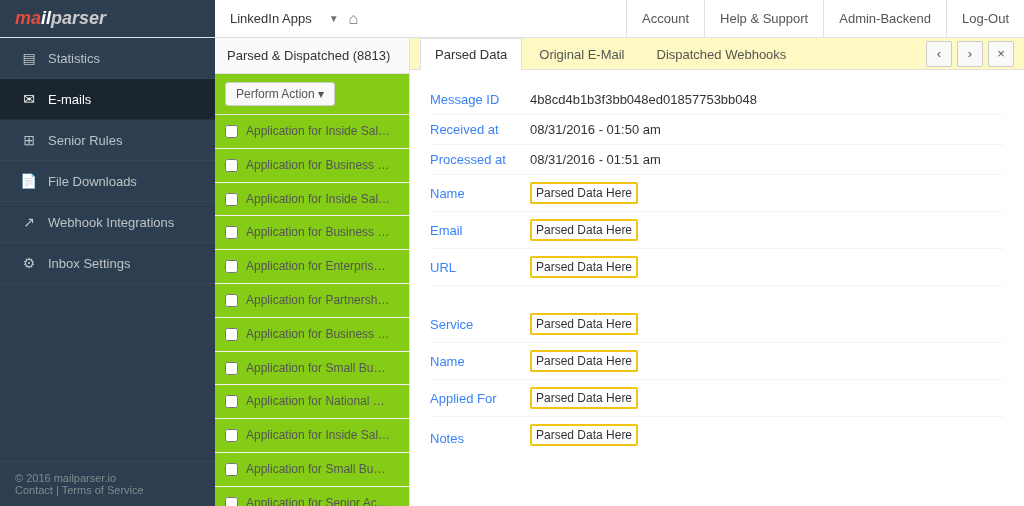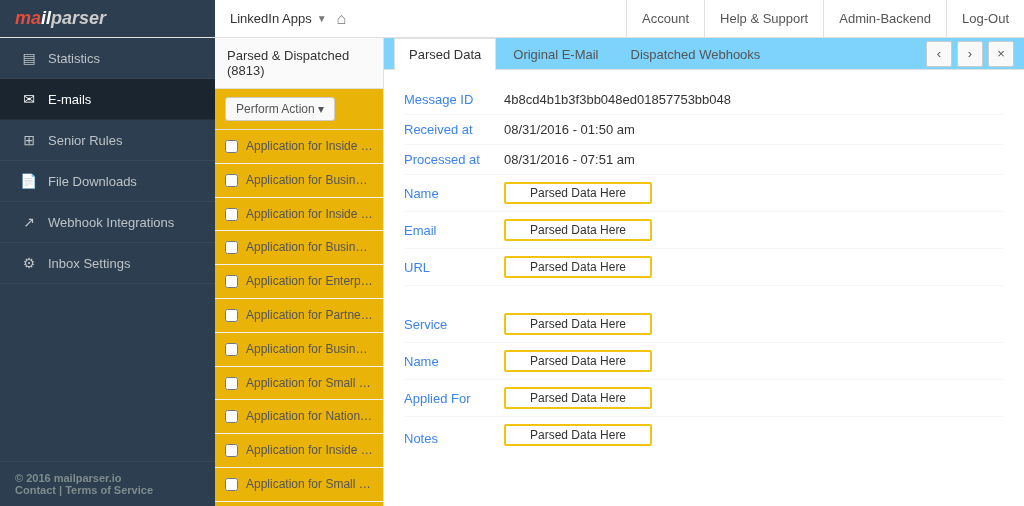--- a/index.html
+++ b/index.html
@@ -9,83 +9,83 @@
     .top-nav {
       display: flex; align-items: center; background: #fff; border-bottom: 1px solid #e0e0e0;
       height: 38px; flex-shrink: 0;
     }
     .logo-area {
       width: 215px; padding: 0 15px; display: flex; align-items: center; background: #2c3e50; height: 100%;
     }
     .logo-text { color: #fff; font-size: 18px; font-weight: bold; }
     .logo-text span { color: #e74c3c; font-style: italic; }
     .nav-center { display: flex; align-items: center; flex: 1; padding: 0 15px; }
-    .nav-dropdown { display: flex; align-items: center; gap: 5px; }
+    .nav-dropdown { display: flex; align-items: center; gap: 17px; }
     .nav-arrow { font-size: 10px; color: #777; }
     .home-icon { font-size: 16px; color: #777; margin-left: 10px; cursor: pointer; }
     .nav-right { display: flex; align-items: center; }
     .nav-right-item {
       padding: 0 15px; height: 38px; display: flex; align-items: center;
       color: #555; font-size: 13px; border-left: 1px solid #e0e0e0; cursor: pointer;
     }
 
     
     .main-layout { display: flex; flex: 1; overflow: hidden; }
 
     
     .sidebar { width: 215px; background: #2c3e50; flex-shrink: 0; display: flex; flex-direction: column; }
     .sidebar-item {
       display: flex; align-items: center; gap: 10px; padding: 12px 20px;
       color: #bdc3c7; cursor: pointer; font-size: 13px; border-bottom: 1px solid rgba(255,255,255,0.05);
     }
     .sidebar-item.active { background: #1a252f; color: #fff; }
     .sidebar-icon { font-size: 14px; width: 18px; text-align: center; }
-    .sidebar-footer { margin-top: auto; padding: 10px 15px; color: #7f8c8d; font-size: 11px; border-top: 1px solid rgba(255,255,255,0.05); font-weight: bold; }
+    .sidebar-footer { margin-top: auto; padding: 10px 15px; color: #7f8c8d; font-size: 11px; border-top: 1px solid rgba(255,255,255,0.05); }
     .sidebar-footer a { color: #7f8c8d; text-decoration: none; }
 
     
     .content-area { flex: 1; display: flex; overflow: hidden; background: #fff; }
 
     
-    .email-list-panel { width: 169px; flex-shrink: 0; border-right: 1px solid #e0e0e0; display: flex; flex-direction: column; background: #eab308; }
+    .email-list-panel { width: 195px; flex-shrink: 0; border-right: 1px solid #e0e0e0; display: flex; flex-direction: column; background: #84cc16; }
     .email-list-header { padding: 10px 12px; border-bottom: 1px solid #e0e0e0; font-size: 13px; color: #333; font-weight: 500; background: #fafafa; }
     .email-list-toolbar { padding: 8px 10px; border-bottom: 1px solid #e0e0e0; }
     .perform-action-btn {
       display: flex; align-items: center; gap: 5px; padding: 4px 10px;
       border: 1px solid #ccc; background: #f9f9f9; color: #555; font-size: 12px;
       cursor: pointer; border-radius: 3px;
     }
     .email-list { flex: 1; overflow-y: auto; }
     .email-item { display: flex; align-items: flex-start; padding: 8px 10px; border-bottom: 1px solid #f0f0f0; gap: 8px; cursor: pointer; }
     .email-item input[type="checkbox"] { margin-top: 2px; flex-shrink: 0; }
     .email-item-text { font-size: 12px; color: #555; line-height: 1.4; overflow: hidden; text-overflow: ellipsis; white-space: nowrap; max-width: 145px; }
 
     
     .detail-panel { flex: 1; display: flex; flex-direction: column; overflow: hidden; }
-    .detail-tabs { display: flex; align-items: center; border-bottom: 1px solid #e0e0e0; background: #7dd3fc; padding: 0 10px; flex-shrink: 0; gap: 2px; }
+    .detail-tabs { display: flex; align-items: center; border-bottom: 1px solid #e0e0e0; background: #fef9c3; padding: 0 10px; flex-shrink: 0; gap: 2px; }
     .detail-tab {
       padding: 8px 14px; font-size: 13px; cursor: pointer; color: #555;
       border: 1px solid transparent; border-bottom: none; margin-bottom: -1px;
     }
     .detail-tab.active {
       background: #fff; border-color: #e0e0e0; border-bottom-color: #fff; color: #333; font-weight: 500;
     }
     .tab-nav-btns { margin-left: auto; display: flex; align-items: center; gap: 5px; }
     .tab-nav-btn {
       width: 26px; height: 26px; display: flex; align-items: center; justify-content: center;
       border: 1px solid #ccc; background: #f9f9f9; color: #555; cursor: pointer; border-radius: 2px; font-size: 13px;
     }
     .detail-content { flex: 1; overflow-y: auto; padding: 15px 20px; }
     .detail-row { display: flex; align-items: center; padding: 7px 0; border-bottom: 1px solid #f5f5f5; }
     .detail-row:last-child { border-bottom: none; align-items: flex-end; }
     .detail-label { width: 100px; font-size: 13px; color: #3b82f6; flex-shrink: 0; }
     .detail-value { font-size: 13px; color: #333; }
     .parsed-data-badge {
       background: #fff; border: 2px solid #f1c40f; color: #333;
-      padding: 2px 24px; font-size: 12px; border-radius: 2px; display: inline-block;
+      padding: 2px 4px; font-size: 12px; border-radius: 2px; display: inline-block;
     }
     .section-divider { height: 20px; }
   </style>
 </head>
 <body>
 
 <nav class="top-nav">
   <div class="logo-area">
     <span class="logo-text">
       <span style="color:#e74c3c">ma</span><span style="color:#fff">il</span><span style="color:#ccc">parser</span>
@@ -217,21 +217,21 @@
           <div class="detail-row">
             <span class="detail-label">Message ID</span>
             <span class="detail-value">4b8cd4b1b3f3bb048ed01857753bb048</span>
           </div>
           <div class="detail-row">
             <span class="detail-label">Received at</span>
             <span class="detail-value">08/31/2016 - 01:50 am</span>
           </div>
           <div class="detail-row">
             <span class="detail-label">Processed at</span>
-            <span class="detail-value">08/31/2016 - 07:51 am</span>
+            <span class="detail-value">08/31/2016 - 01:51 am</span>
           </div>
           <div class="detail-row">
             <span class="detail-label">Name</span>
             <span class="parsed-data-badge">Parsed Data Here</span>
           </div>
           <div class="detail-row">
             <span class="detail-label">Email</span>
             <span class="parsed-data-badge">Parsed Data Here</span>
           </div>
           <div class="detail-row">

